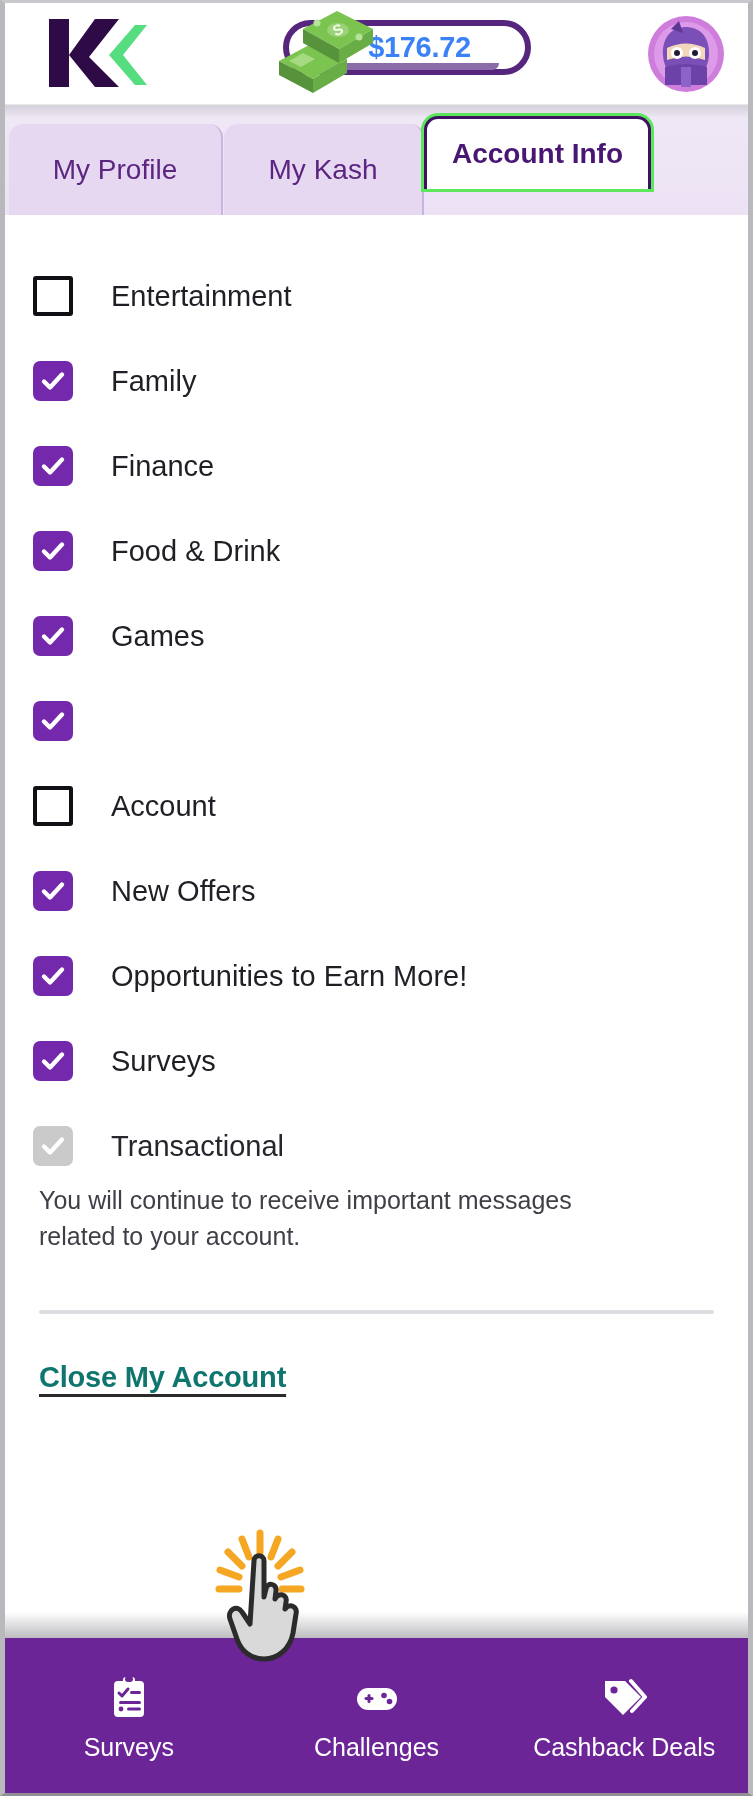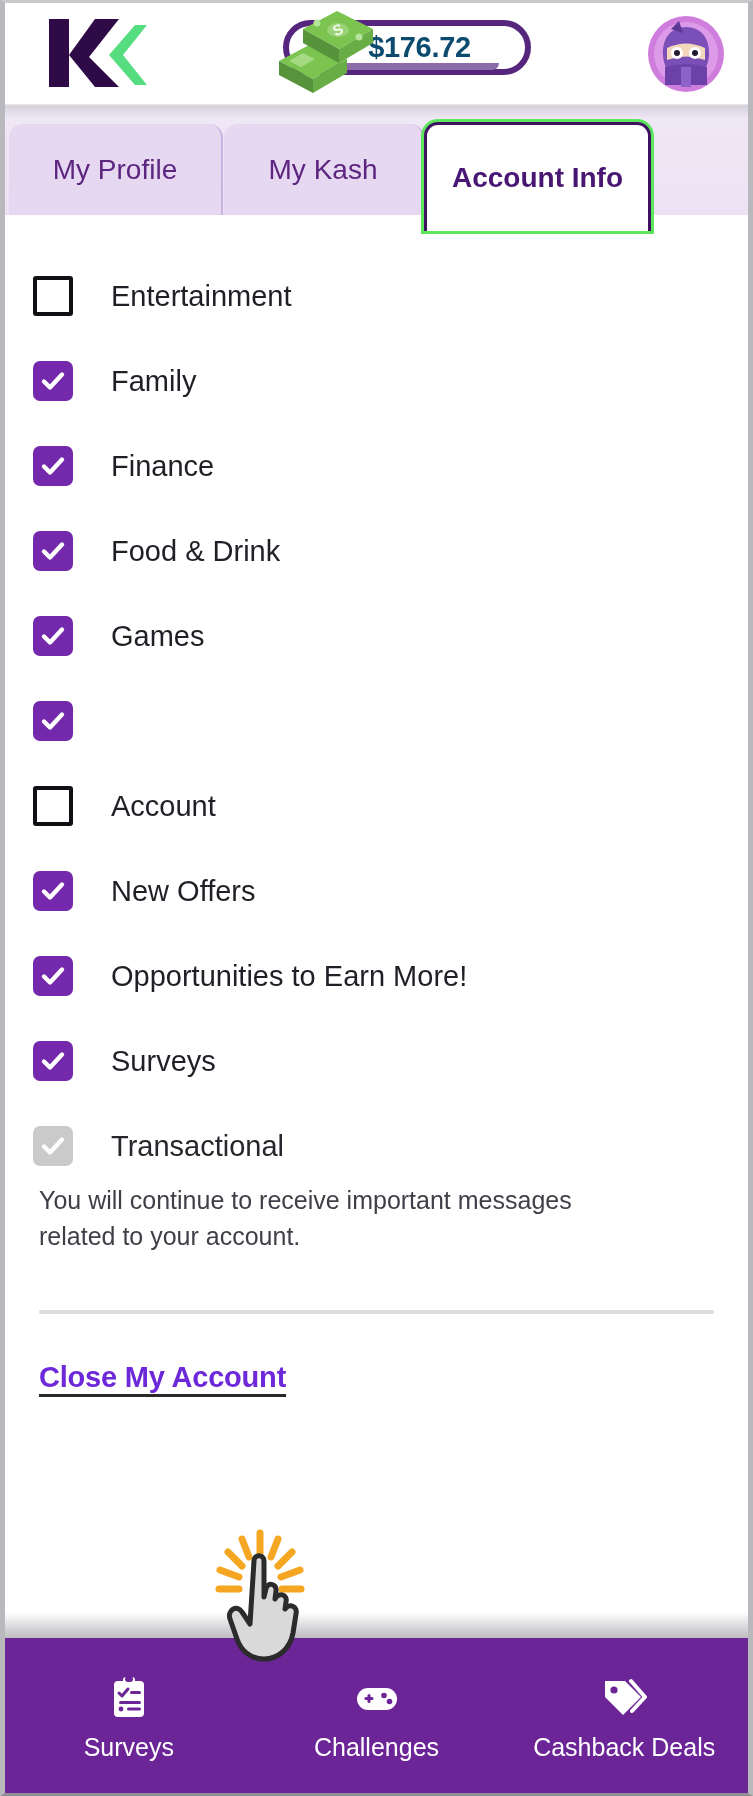--- a/index.html
+++ b/index.html
@@ -48,21 +48,21 @@
     position: absolute;
     left: 8px; right: 26px; bottom: -1px;
     height: 7px;
     background: #8b6ba8;
     border-radius: 0 0 10px 10px;
   }
   #balance-amount {
     position: relative;
     font-size: 29px;
     font-weight: 700;
-    color: #0c4a6e;
+    color: #3b82f6;
     letter-spacing: -0.3px;
     margin-left: 25px;
   }
   #money-icon {
     position: absolute;
     left: 268px; top: 6px;
     width: 110px; height: 84px;
     z-index: 3;
   }
   #avatar {
@@ -96,21 +96,21 @@
     align-items: center;
     justify-content: center;
     font-size: 28px;
     color: #5b2580;
     border-right: 2px solid #cbb2e0;
   }
   #tab-0 { left: 4px;   width: 214px; }
   #tab-1 { left: 219px; width: 200px; }
   #tab-2 {
     left: 419px; width: 227px;
-    top: 16px; height: 109px;
+    top: 10px; height: 73px;
     background: #ffffff;
     border: 3px solid #3f1261;
     border-bottom: none;
     border-radius: 14px 14px 0 0;
     font-weight: 700;
     color: #4a1673;
     box-shadow: 0 0 0 3px #5ce65c;
     z-index: 4;
     justify-content: center;
   }
@@ -177,21 +177,21 @@
     height: 4px;
     background: #dcdce1;
     margin: 56px 34px 0 34px;
     border-radius: 2px;
   }
   #close-account {
     display: inline-block;
     margin: 47px 0 0 34px;
     font-size: 29px;
     font-weight: 700;
-    color: #6d28d9;
+    color: #0f766e;
     text-decoration: underline;
     text-underline-offset: 7px;
     text-decoration-thickness: 3px;
     text-decoration-color: #2a2a2a;
     letter-spacing: -0.2px;
   }
 
   
   #bottom-fade {
     position: absolute;

